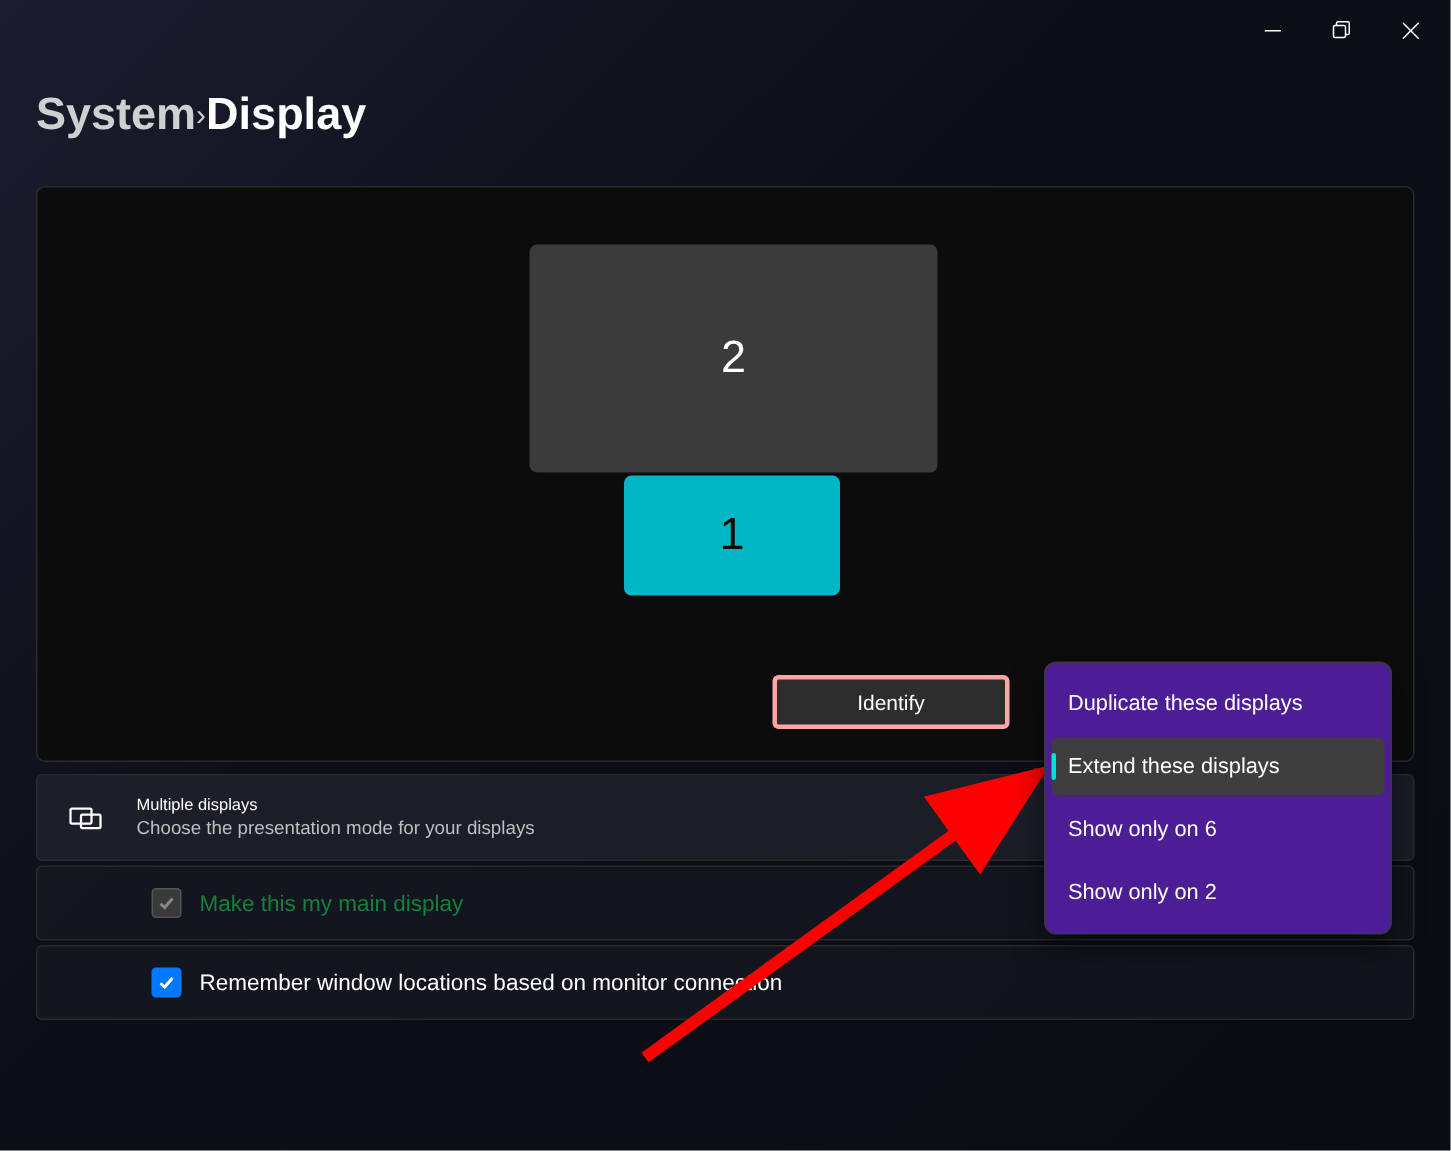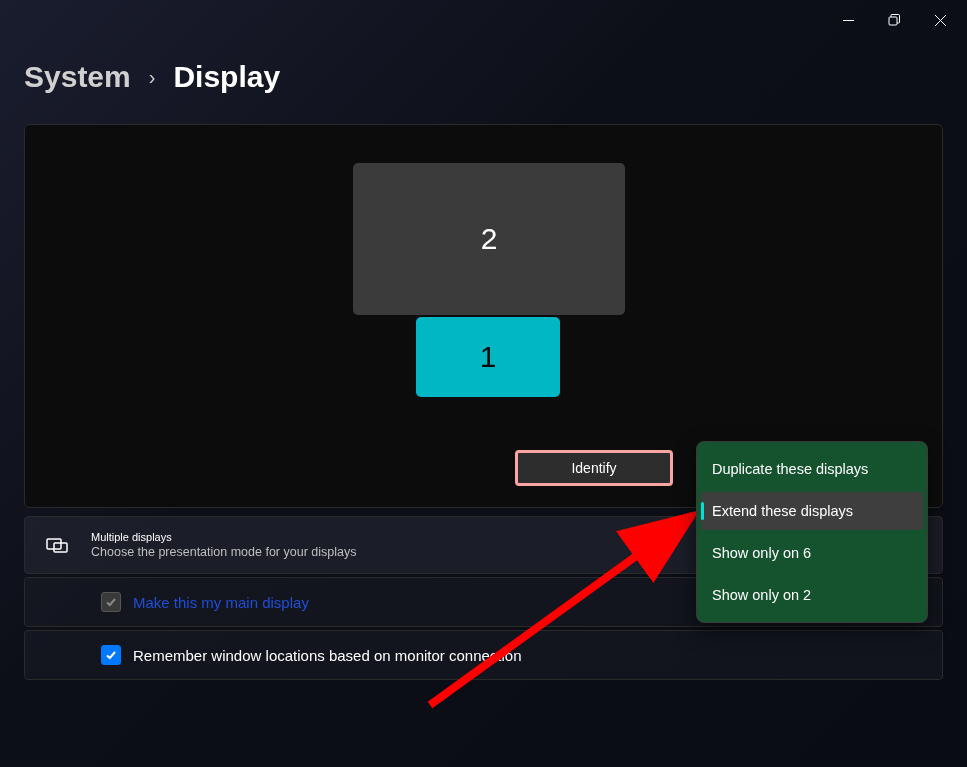--- a/index.html
+++ b/index.html
@@ -36,21 +36,20 @@
     stroke: #fff;
     stroke-width: 1;
     fill: none;
   }
   .content {
     padding: 20px 24px 0 24px;
   }
   .breadcrumb {
     display: flex;
     align-items: center;
-    gap: 18px;
     margin-bottom: 30px;
   }
   .crumb-parent {
     font-size: 30px;
     font-weight: 600;
     color: #d0d0d0;
   }
   .crumb-sep {
     font-size: 20px;
     color: #d0d0d0;
@@ -120,21 +119,21 @@
     font-size: 14px;
     color: #ffffff;
     cursor: default;
   }
 
   .dropdown-menu {
     position: absolute;
     left: 696px;
     top: 441px;
     width: 232px;
-    background: #14532d;
+    background: #4c1d95;
     border: 1px solid #3a3a3a;
     border-radius: 8px;
     padding: 4px;
     box-shadow: 0 8px 20px rgba(0,0,0,0.5);
     z-index: 50;
   }
   .menu-item {
     height: 38px;
     display: flex;
     align-items: center;
@@ -212,21 +211,21 @@
   .checkbox.checked {
     background: #0078ff;
     border: 1px solid #0078ff;
   }
   .checkbox.checked svg { stroke: #fff; }
   .sub-label {
     font-size: 15px;
     color: #ffffff;
   }
   .sub-label.disabled {
-    color: #1d4ed8;
+    color: #15803d;
     text-align: right;
   }
   .expand-caret {
     position: absolute;
     right: 30px;
     font-size: 12px;
     color: #bbb;
   }
 
   .arrow {

